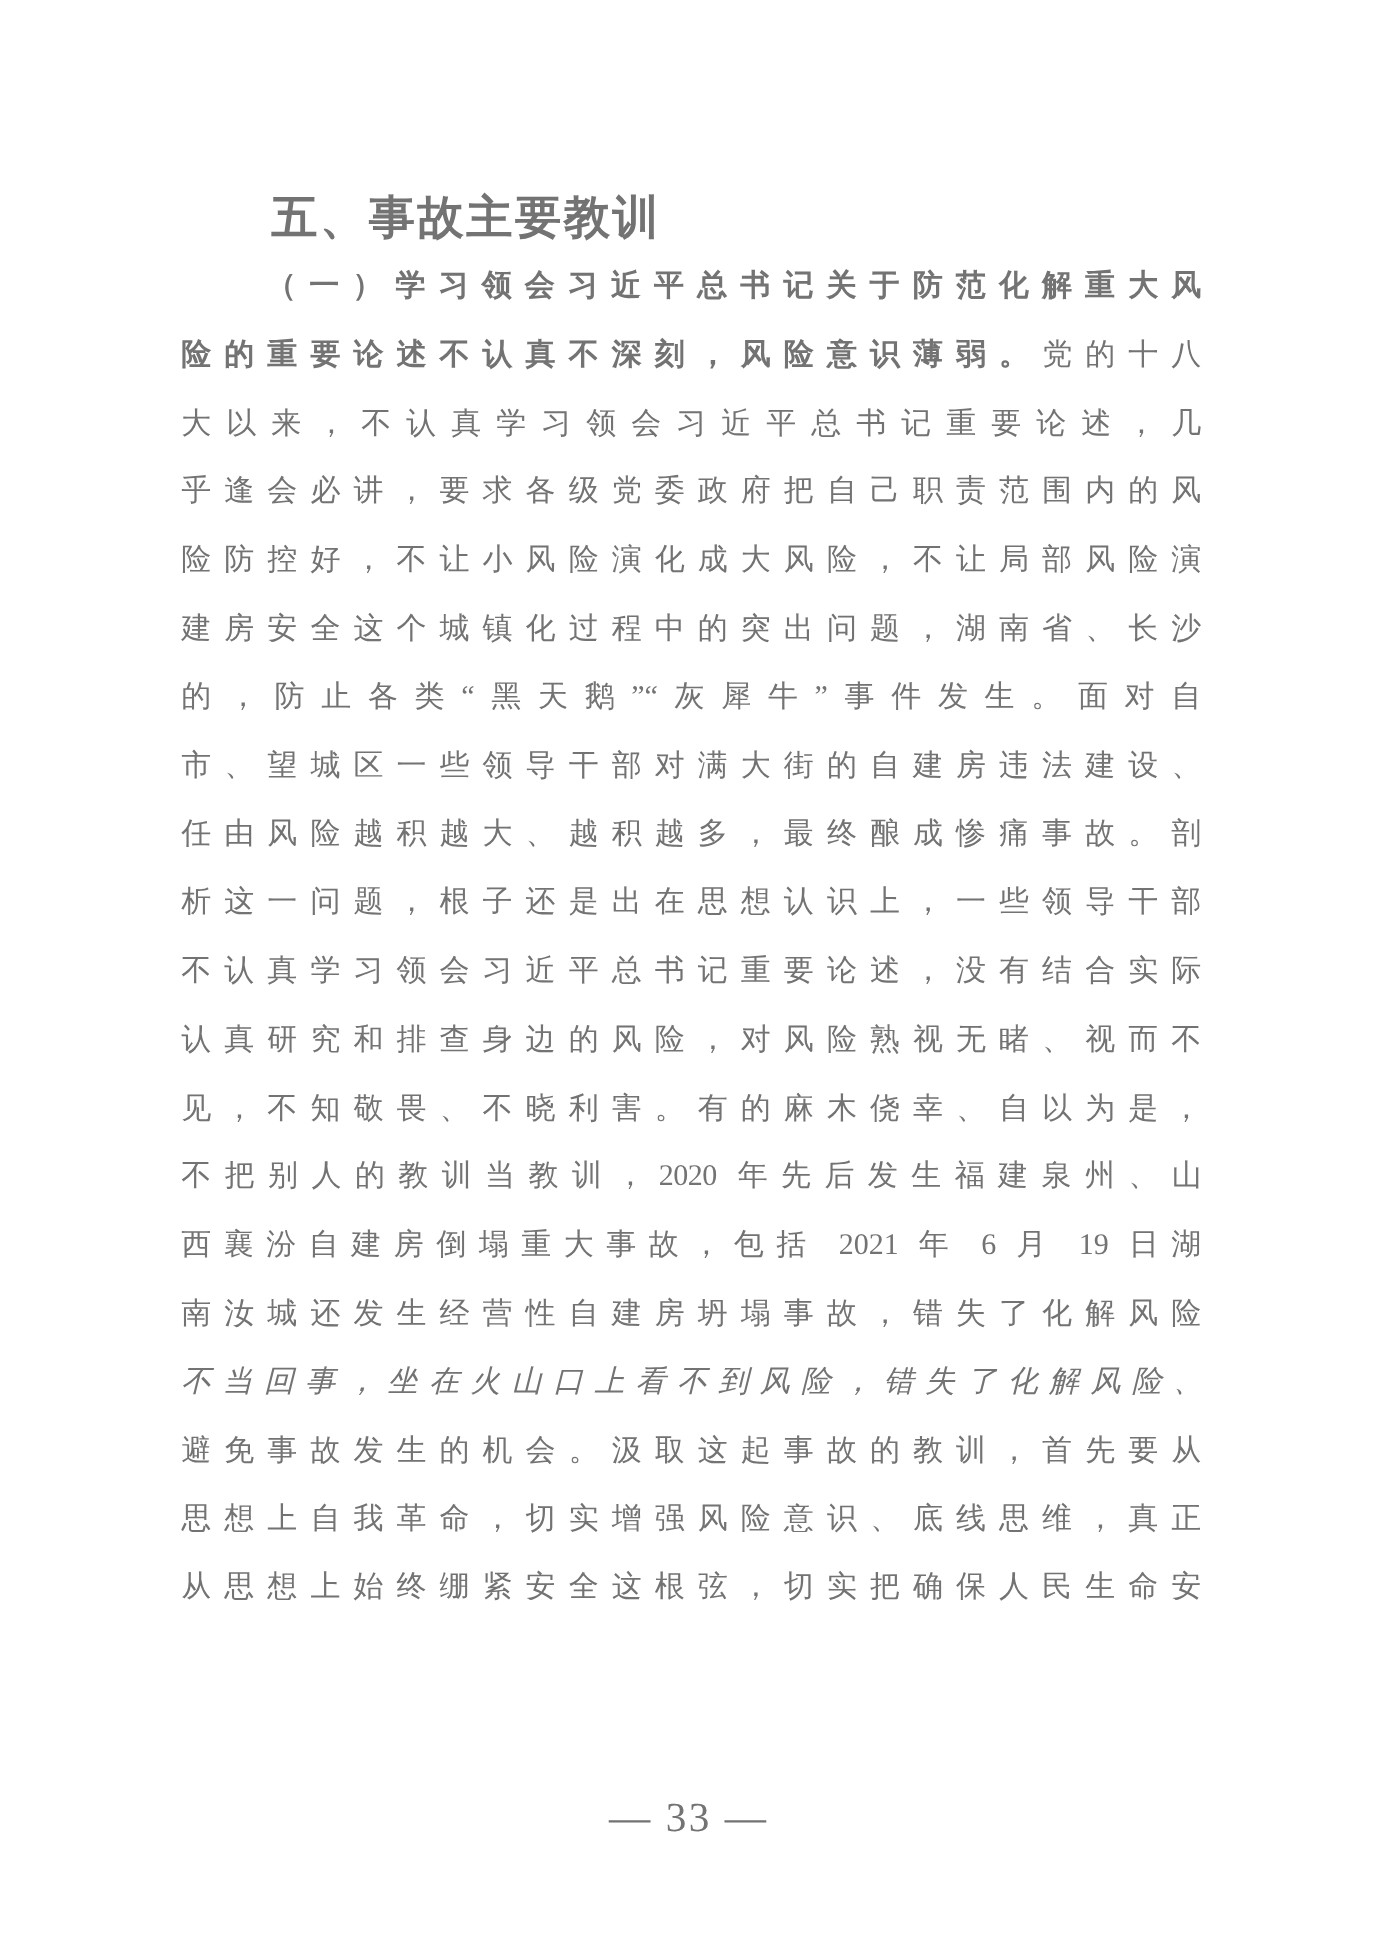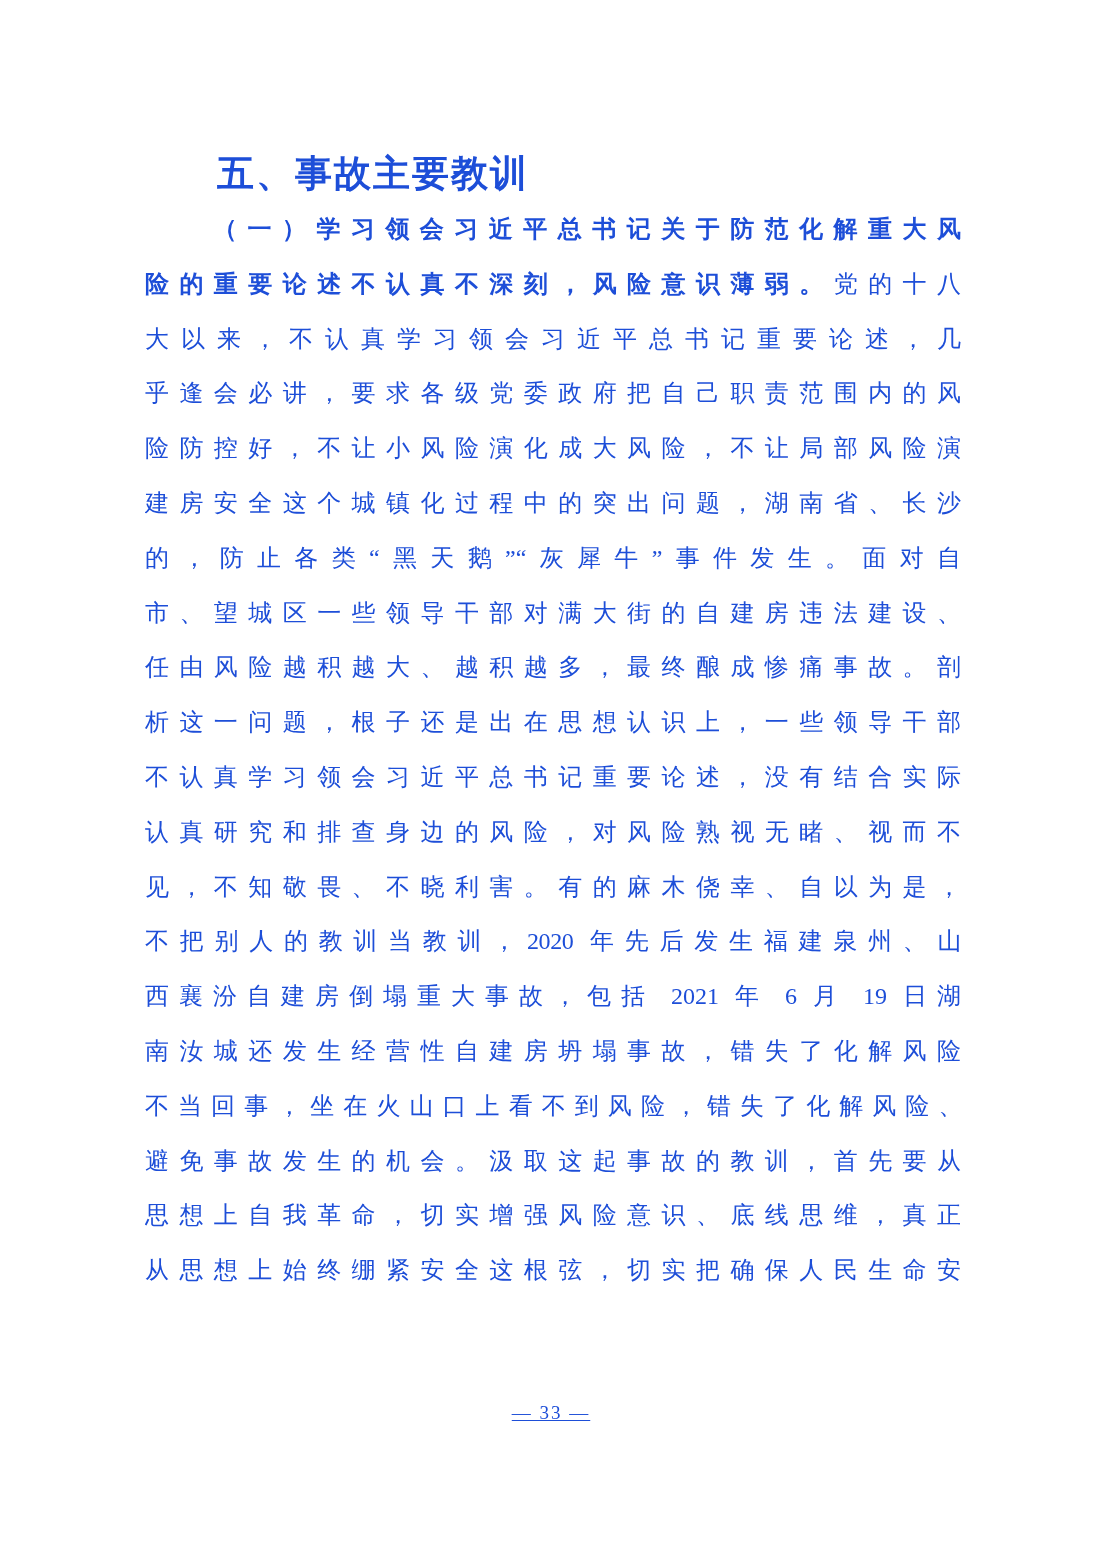--- a/index.html
+++ b/index.html
@@ -5,21 +5,21 @@
   html, body {
     margin: 0;
     padding: 0;
     background: #ffffff;
   }
   .page {
     position: relative;
     width: 1102px;
     height: 1559px;
     background: #ffffff;
-    color: #1d4ed8;
+    color: #737373;
     overflow: hidden;
     font-family: "Liberation Serif", "DejaVu Serif", serif;
   }
   .content {
     position: absolute;
     left: 145px;
     top: 145px;
     width: 816px;
   }
   .heading {
@@ -45,26 +45,25 @@
     overflow: hidden;
   }
   .line.indent {
     text-indent: 68px;
   }
   .seg { font-weight: normal; }
   .seg.bold { font-weight: bold; }
   .page-number {
     position: absolute;
     left: 0;
-    top: 1402px;
+    top: 1437px;
     width: 1102px;
     text-align: center;
-    font-size: 19px;
+    font-size: 33px;
     letter-spacing: 2px;
-    text-decoration: underline;
   }
 </style>
 </head>
 <body>
 
 <div class="page">
   <div class="content">
     <div class="heading">五、事故主要教训</div>
     <div class="paragraph">
         <div class="line indent"><span class="seg bold">（一）学习领会习近平总书记关于防范化解重大风</span></div>
@@ -76,20 +75,20 @@
         <div class="line"><span class="seg">的，防止各类“黑天鹅”“灰犀牛”事件发生。面对自</span></div>
         <div class="line"><span class="seg">市、望城区一些领导干部对满大街的自建房违法建设、</span></div>
         <div class="line"><span class="seg">任由风险越积越大、越积越多，最终酿成惨痛事故。剖</span></div>
         <div class="line"><span class="seg">析这一问题，根子还是出在思想认识上，一些领导干部</span></div>
         <div class="line"><span class="seg">不认真学习领会习近平总书记重要论述，没有结合实际</span></div>
         <div class="line"><span class="seg">认真研究和排查身边的风险，对风险熟视无睹、视而不</span></div>
         <div class="line"><span class="seg">见，不知敬畏、不晓利害。有的麻木侥幸、自以为是，</span></div>
         <div class="line" style="letter-spacing: -0.407407px;"><span class="seg">不把别人的教训当教训，2020 年先后发生福建泉州、山</span></div>
         <div class="line"><span class="seg">西襄汾自建房倒塌重大事故，包括 2021 年 6 月 19 日湖</span></div>
         <div class="line"><span class="seg">南汝城还发生经营性自建房坍塌事故，错失了化解风险</span></div>
-        <div class="line" style="letter-spacing: -1.44px;"><span class="seg">不当回事，坐在火山口上看不到风险，错失了化解风险、</span></div>
+        <div class="line" style="letter-spacing: -1.44px; font-style: italic;"><span class="seg">不当回事，坐在火山口上看不到风险，错失了化解风险、</span></div>
         <div class="line"><span class="seg">避免事故发生的机会。汲取这起事故的教训，首先要从</span></div>
         <div class="line"><span class="seg">思想上自我革命，切实增强风险意识、底线思维，真正</span></div>
         <div class="line"><span class="seg">从思想上始终绷紧安全这根弦，切实把确保人民生命安</span></div>
       </div>
   </div>
   <div class="page-number">— 33 —</div>
 </div>
 
 </body></html>

